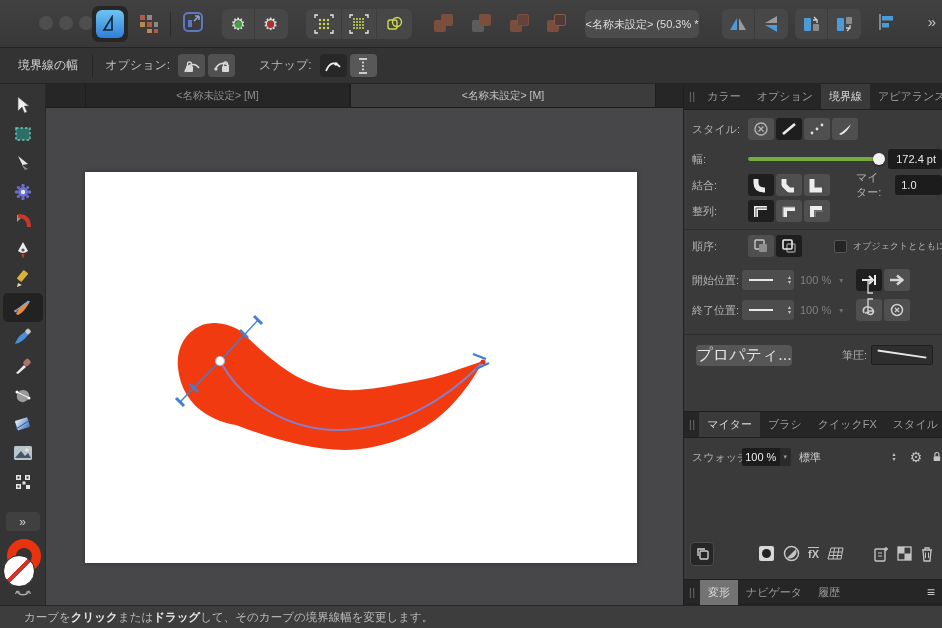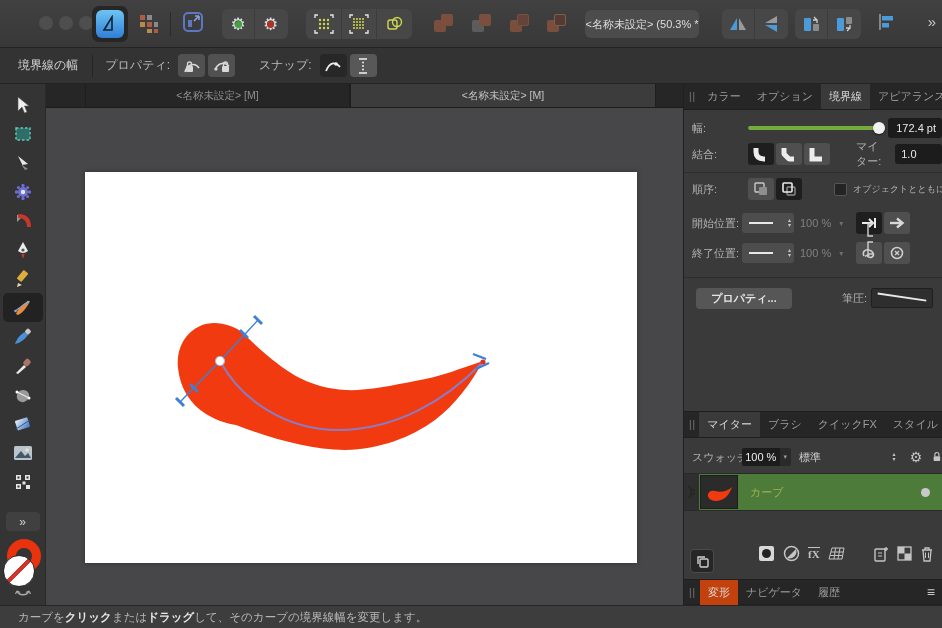--- a/index.html
+++ b/index.html
@@ -96,38 +96,38 @@
   .slider .fillbar { position:absolute; left:0; top:8px; height:4px; border-radius:2px; background:#76ab3f; }
   .slider .knob { position:absolute; top:4px; width:12px; height:12px; border-radius:50%; background:#f2f2f2;
                   box-shadow:0 1px 2px rgba(0,0,0,.5); }
   .ddown { width:52px; height:20px; background:#4d4d4d; border-radius:3px; display:flex; align-items:center;
            padding:0 3px 0 6px; margin-right:6px; }
   .ddown .stepper { margin-left:auto; display:flex; flex-direction:column; line-height:5px; font-size:6px; color:#c4c4c4; }
   .pct { color:#808080; display:flex; align-items:center; width:54px; }
   .pct .chv { margin-left:8px; color:#6f6f6f; font-size:8px; }
   .checkbox { width:13px; height:13px; background:#242424; border:1px solid #555; border-radius:2px; flex:none; }
   .props-btn { width:96px; height:21px; background:#565656; border-radius:4px; color:#e4e4e4;
-               display:flex; align-items:center; justify-content:center; font-size:11px;font-weight:bold; }
+               display:flex; align-items:center; justify-content:center; font-size:16px; }
   .pressure-box { width:62px; height:20px; background:#2e2e2e; border:1px solid #1f1f1f; border-radius:2px; }
 
   
   .opacity-field { width:46px; height:18px; background:#1c1c1c; border-radius:2px 0 0 2px; color:#ececec;
                    display:flex; align-items:center; justify-content:center; }
   .opacity-chv { width:14px; height:18px; background:#2a2a2a; border-radius:0 2px 2px 0; color:#9a9a9a;
                  font-size:7px; display:flex; align-items:center; justify-content:center; margin-right:8px; }
   .blend { display:flex; align-items:center; width:100px; color:#cfcfcf; }
   .layer-row { display:flex; align-items:stretch; height:38px; background:#4d7c3a; margin-top:4px;
                border-top:1px solid #2a2a2a; border-bottom:1px solid #2a2a2a; }
   .layer-edge { width:15px; background:#2f2f2f; display:flex; align-items:center; justify-content:center; }
   .layer-thumb { width:38px; height:34px; margin:1px 0 0 1px; background:#2b2b2b; border:1px solid #1e1e1e;
                  display:flex; align-items:center; justify-content:center; }
   .layer-name { margin-left:12px; align-self:center; color:#a3b257; font-size:11px; }
   .layer-dot { margin-left:auto; margin-right:12px; align-self:center; width:9px; height:9px;
                border-radius:50%; background:#c9c9c9; }
-  .layers-bottom { display:flex; height:30px; margin-top:auto; padding:0 8px 21px 6px;font-family:Liberation Serif, serif; }
+  .layers-bottom { display:flex; align-items:center; height:30px; margin-top:auto; padding:0 8px 21px 6px; }
   .lb-ico { display:flex; align-items:center; justify-content:center; margin-right:8px; }
   .dup-tile { width:24px; height:24px; background:#262626; border:1px solid #4c4c4c; border-radius:4px;
               display:flex; align-items:center; justify-content:center; margin-right:44px; }
   .fx-txt { color:#c2c2c2; font-size:11px; font-weight:bold; border-top:1.5px solid #c2c2c2; line-height:12px; }
 
   
   .statusbar { position:absolute; left:0; top:605px; width:942px; height:23px; background:#3d3d3d;
                border-top:1px solid #262626; display:flex; align-items:center; color:#b9b9b9; font-size:11.5px; }
   .statusbar b { color:#e8e8e8; }
   svg { display:block; }
@@ -284,21 +284,21 @@
         <rect x="7" y="3" width="11" height="4.5" fill="#4a9bd8"></rect>
         <rect x="7" y="10" width="7" height="4.5" fill="#4a9bd8"></rect>
       </svg>
     </div>
     <div class="chev2">»</div>
   </div>
 
   <div class="contextbar">
     <span class="ctx-title">境界線の幅</span>
     <span class="ctx-sep"></span>
-    <span class="ctx-lbl">プロパティ:</span>
+    <span class="ctx-lbl">オプション:</span>
     <div class="ctx-btn">
       <svg width="18" height="16" viewBox="0 0 18 16">
         <path d="M2 14 C4 6 12 4 16 10" stroke="#d8d8d8" stroke-width="1.6" fill="none"></path>
         <rect x="3" y="8" width="7" height="6" rx="1" fill="#d8d8d8"></rect>
         <path d="M4.5 8 v-2 a2 2 0 0 1 4 0 v2" stroke="#d8d8d8" stroke-width="1.3" fill="none"></path>
       </svg>
     </div>
     <div class="ctx-btn" style="margin-right:24px">
       <svg width="18" height="16" viewBox="0 0 18 16">
         <path d="M2 12 C5 4 12 4 16 8" stroke="#d8d8d8" stroke-width="1.6" fill="none"></path>
@@ -492,20 +492,48 @@
       <div style="height:328px;display:flex;flex-direction:column">
         <div class="tabstrip">
           <span class="grip">||</span>
           <span class="ptab">カラー</span>
           <span class="ptab">オプション</span>
           <span class="ptab active">境界線</span>
           <span class="ptab">アピアランス</span>
 
         </div>
         <div class="panel-body" style="flex:1">
+          <div class="prow" style="margin-top:7px">
+            <span class="plbl">スタイル:</span>
+            <div class="tile" style="margin-left:6px">
+              <svg width="16" height="16" viewBox="0 0 16 16">
+                <circle cx="8" cy="8" r="6" fill="none" stroke="#b4b4b4" stroke-width="1.4"></circle>
+                <path d="M5.5 5.5 l5 5 M10.5 5.5 l-5 5" stroke="#b4b4b4" stroke-width="1.3"></path>
+              </svg>
+            </div>
+            <div class="tile dark">
+              <svg width="18" height="16" viewBox="0 0 18 16">
+                <line x1="3" y1="13" x2="15" y2="3" stroke="#ececec" stroke-width="2.6"></line>
+              </svg>
+            </div>
+            <div class="tile">
+              <svg width="18" height="16" viewBox="0 0 18 16">
+                <g fill="#e0e0e0">
+                    <circle cx="4" cy="12" r="1.4"></circle>
+                    <circle cx="9" cy="8" r="1.4"></circle>
+                    <circle cx="14" cy="4" r="1.4"></circle>
+                  </g>
+              </svg>
+            </div>
+            <div class="tile">
+              <svg width="18" height="16" viewBox="0 0 18 16">
+                <path d="M3 13 C7 11 11 7 15 3 C13 8 9 12 5 14 Z" fill="#ececec"></path>
+              </svg>
+            </div>
+          </div>
 
           <div class="prow" style="margin-top:6px">
             <span class="plbl">幅:</span>
             <div class="slider" style="margin-left:6px">
               <div class="track"></div>
               <div class="fillbar" style="width:131px"></div>
               <div class="knob" style="left:125px"></div>
             </div>
             <div class="field" style="width:56px;justify-content:flex-end">172.4 pt</div>
           </div>
@@ -525,20 +553,41 @@
             </div>
             <div class="tile">
               <svg width="18" height="16" viewBox="0 0 18 16">
                 <path d="M4 2 V13 H14" fill="none" stroke="#ececec" stroke-width="5" stroke-linejoin="miter"></path>
               </svg>
             </div>
             <span style="margin-left:24px;color:#b2b2b2">マイター:</span>
             <div class="field" style="width:62px;margin-left:6px">1.0</div>
           </div>
 
+          <div class="prow">
+            <span class="plbl">整列:</span>
+            <div class="tile dark" style="margin-left:6px">
+              <svg width="18" height="16" viewBox="0 0 18 16">
+                <path d="M4 14 V5 H15" fill="none" stroke="#ececec" stroke-width="4"></path>
+                <path d="M4 14 V5 H15" fill="none" stroke="#5a5a5a" stroke-width="1"></path>
+              </svg>
+            </div>
+            <div class="tile">
+              <svg width="18" height="16" viewBox="0 0 18 16">
+                <path d="M5 14 V6 H15" fill="none" stroke="#ececec" stroke-width="4"></path>
+                <path d="M3 14 V4 H15" fill="none" stroke="#8c8c8c" stroke-width="1.2"></path>
+              </svg>
+            </div>
+            <div class="tile">
+              <svg width="18" height="16" viewBox="0 0 18 16">
+                <path d="M4 14 V5 H14" fill="none" stroke="#ececec" stroke-width="4"></path>
+                <path d="M7 14 V8 H15" fill="none" stroke="#8c8c8c" stroke-width="1.2"></path>
+              </svg>
+            </div>
+          </div>
 
           <div class="divline"></div>
 
           <div class="prow" style="overflow:hidden">
             <span class="plbl">順序:</span>
             <div class="tile" style="margin-left:6px">
               <svg width="16" height="16" viewBox="0 0 16 16">
                 <rect x="2" y="2" width="9" height="9" rx="1" fill="none" stroke="#c8c8c8" stroke-width="1.4"></rect>
                 <rect x="6" y="6" width="8" height="8" rx="1" fill="#8e8e8e"></rect>
               </svg>
@@ -649,34 +698,20 @@
             <span>▴</span>
               <span>▾</span>
             </span>
           <span style="margin-left:14px;font-size:14px;color:#c4c4c4">⚙</span>
           <svg width="12" height="14" viewBox="0 0 12 14" style="margin-left:10px">
             <rect x="2" y="6" width="8" height="6" rx="1" fill="#c4c4c4"></rect>
             <path d="M3.5 6 V4 a2.5 2.5 0 0 1 5 0 V6" fill="none" stroke="#c4c4c4" stroke-width="1.4"></path>
           </svg>
         </div>
 
-        <div class="layer-row">
-          <div class="layer-edge">
-            <svg width="9" height="16" viewBox="0 0 9 16">
-              <path d="M2 2 C5 6 5 10 2 14 M5 5 L8 7 M5 11 L8 9" stroke="#1f2a18" stroke-width="1.4" fill="none"></path>
-            </svg>
-          </div>
-          <div class="layer-thumb">
-            <svg width="32" height="26" viewBox="0 0 32 26">
-              <path d="M29 8 C25 12 18 14 12 12 C9 11 6 12 5 15 C4 19 8 22 13 22 C20 22 26 17 29 8 Z" fill="#f23a10"></path>
-            </svg>
-          </div>
-          <span class="layer-name">カーブ</span>
-          <span class="layer-dot"></span>
-        </div>
 
         <div class="layers-bottom">
           <div class="dup-tile">
             <svg width="15" height="15" viewBox="0 0 15 15">
               <rect x="5" y="5" width="8" height="8" rx="1" fill="none" stroke="#cfcfcf" stroke-width="1.4"></rect>
               <path d="M3 10 V3 H10" fill="none" stroke="#cfcfcf" stroke-width="1.4"></path>
             </svg>
           </div>
           <div class="lb-ico">
             <svg width="17" height="17" viewBox="0 0 17 17">
@@ -717,27 +752,27 @@
               <path d="M2 4 H12 M5 4 V2 H9 V4" fill="none" stroke="#c4c4c4" stroke-width="1.3"></path>
               <path d="M3 4 L4 15 H10 L11 4" fill="none" stroke="#c4c4c4" stroke-width="1.3"></path>
               <path d="M5.5 6.5 V12 M8.5 6.5 V12" stroke="#c4c4c4" stroke-width="1"></path>
             </svg>
           </div>
         </div>
       </div>
 
       <div class="tabstrip" style="border-top:1px solid #1f1f1f">
         <span class="grip">||</span>
-        <span class="ptab active" style="background:#c2410c">変形</span>
+        <span class="ptab active" style="background:#737373">変形</span>
         <span class="ptab">ナビゲータ</span>
         <span class="ptab">履歴</span>
         <span class="strip-menu">≡</span>
       </div>
       <div style="flex:1;background:#3a3a3a"></div>
     </div>
   </div>
 
   <div class="statusbar">
-    <span style="margin-left:18px">
+    <span style="margin-left:24px">
       <span>カーブを</span><b>クリック</b><span>または</span><b>ドラッグ</b><span>して、そのカーブの境界線幅を変更します。</span>
     </span>
   </div>
 </div>
 
 </body></html>

